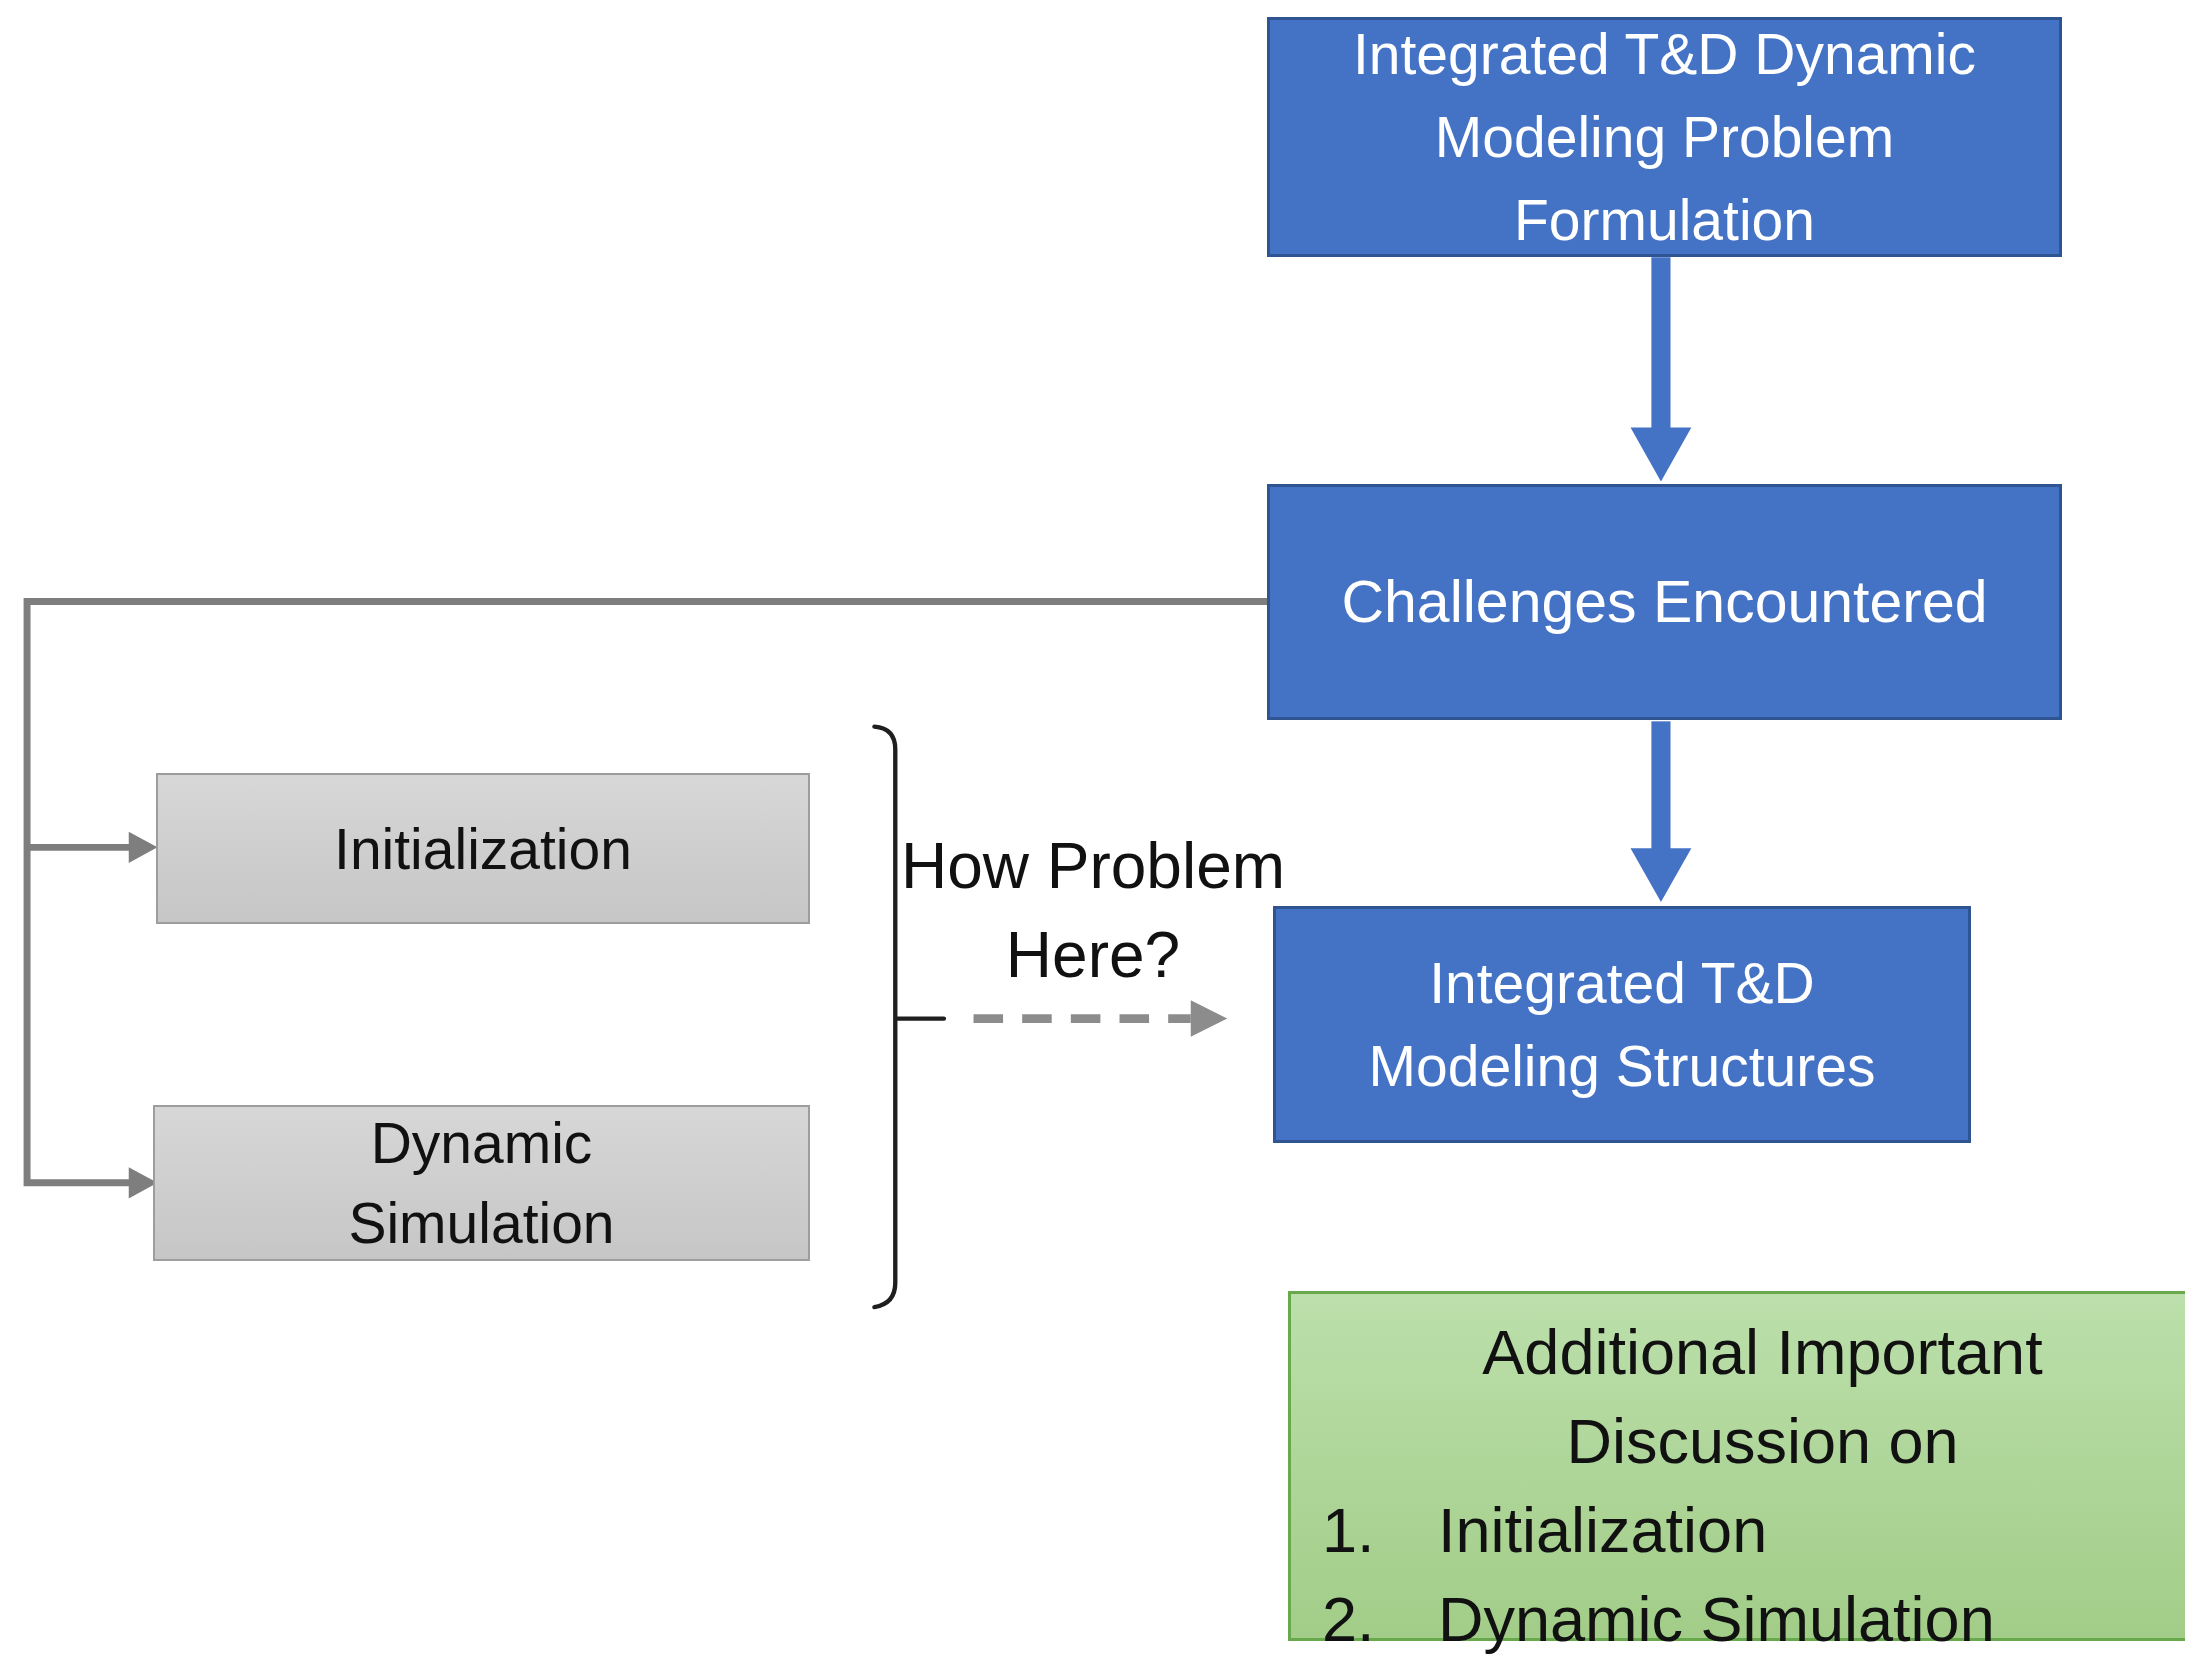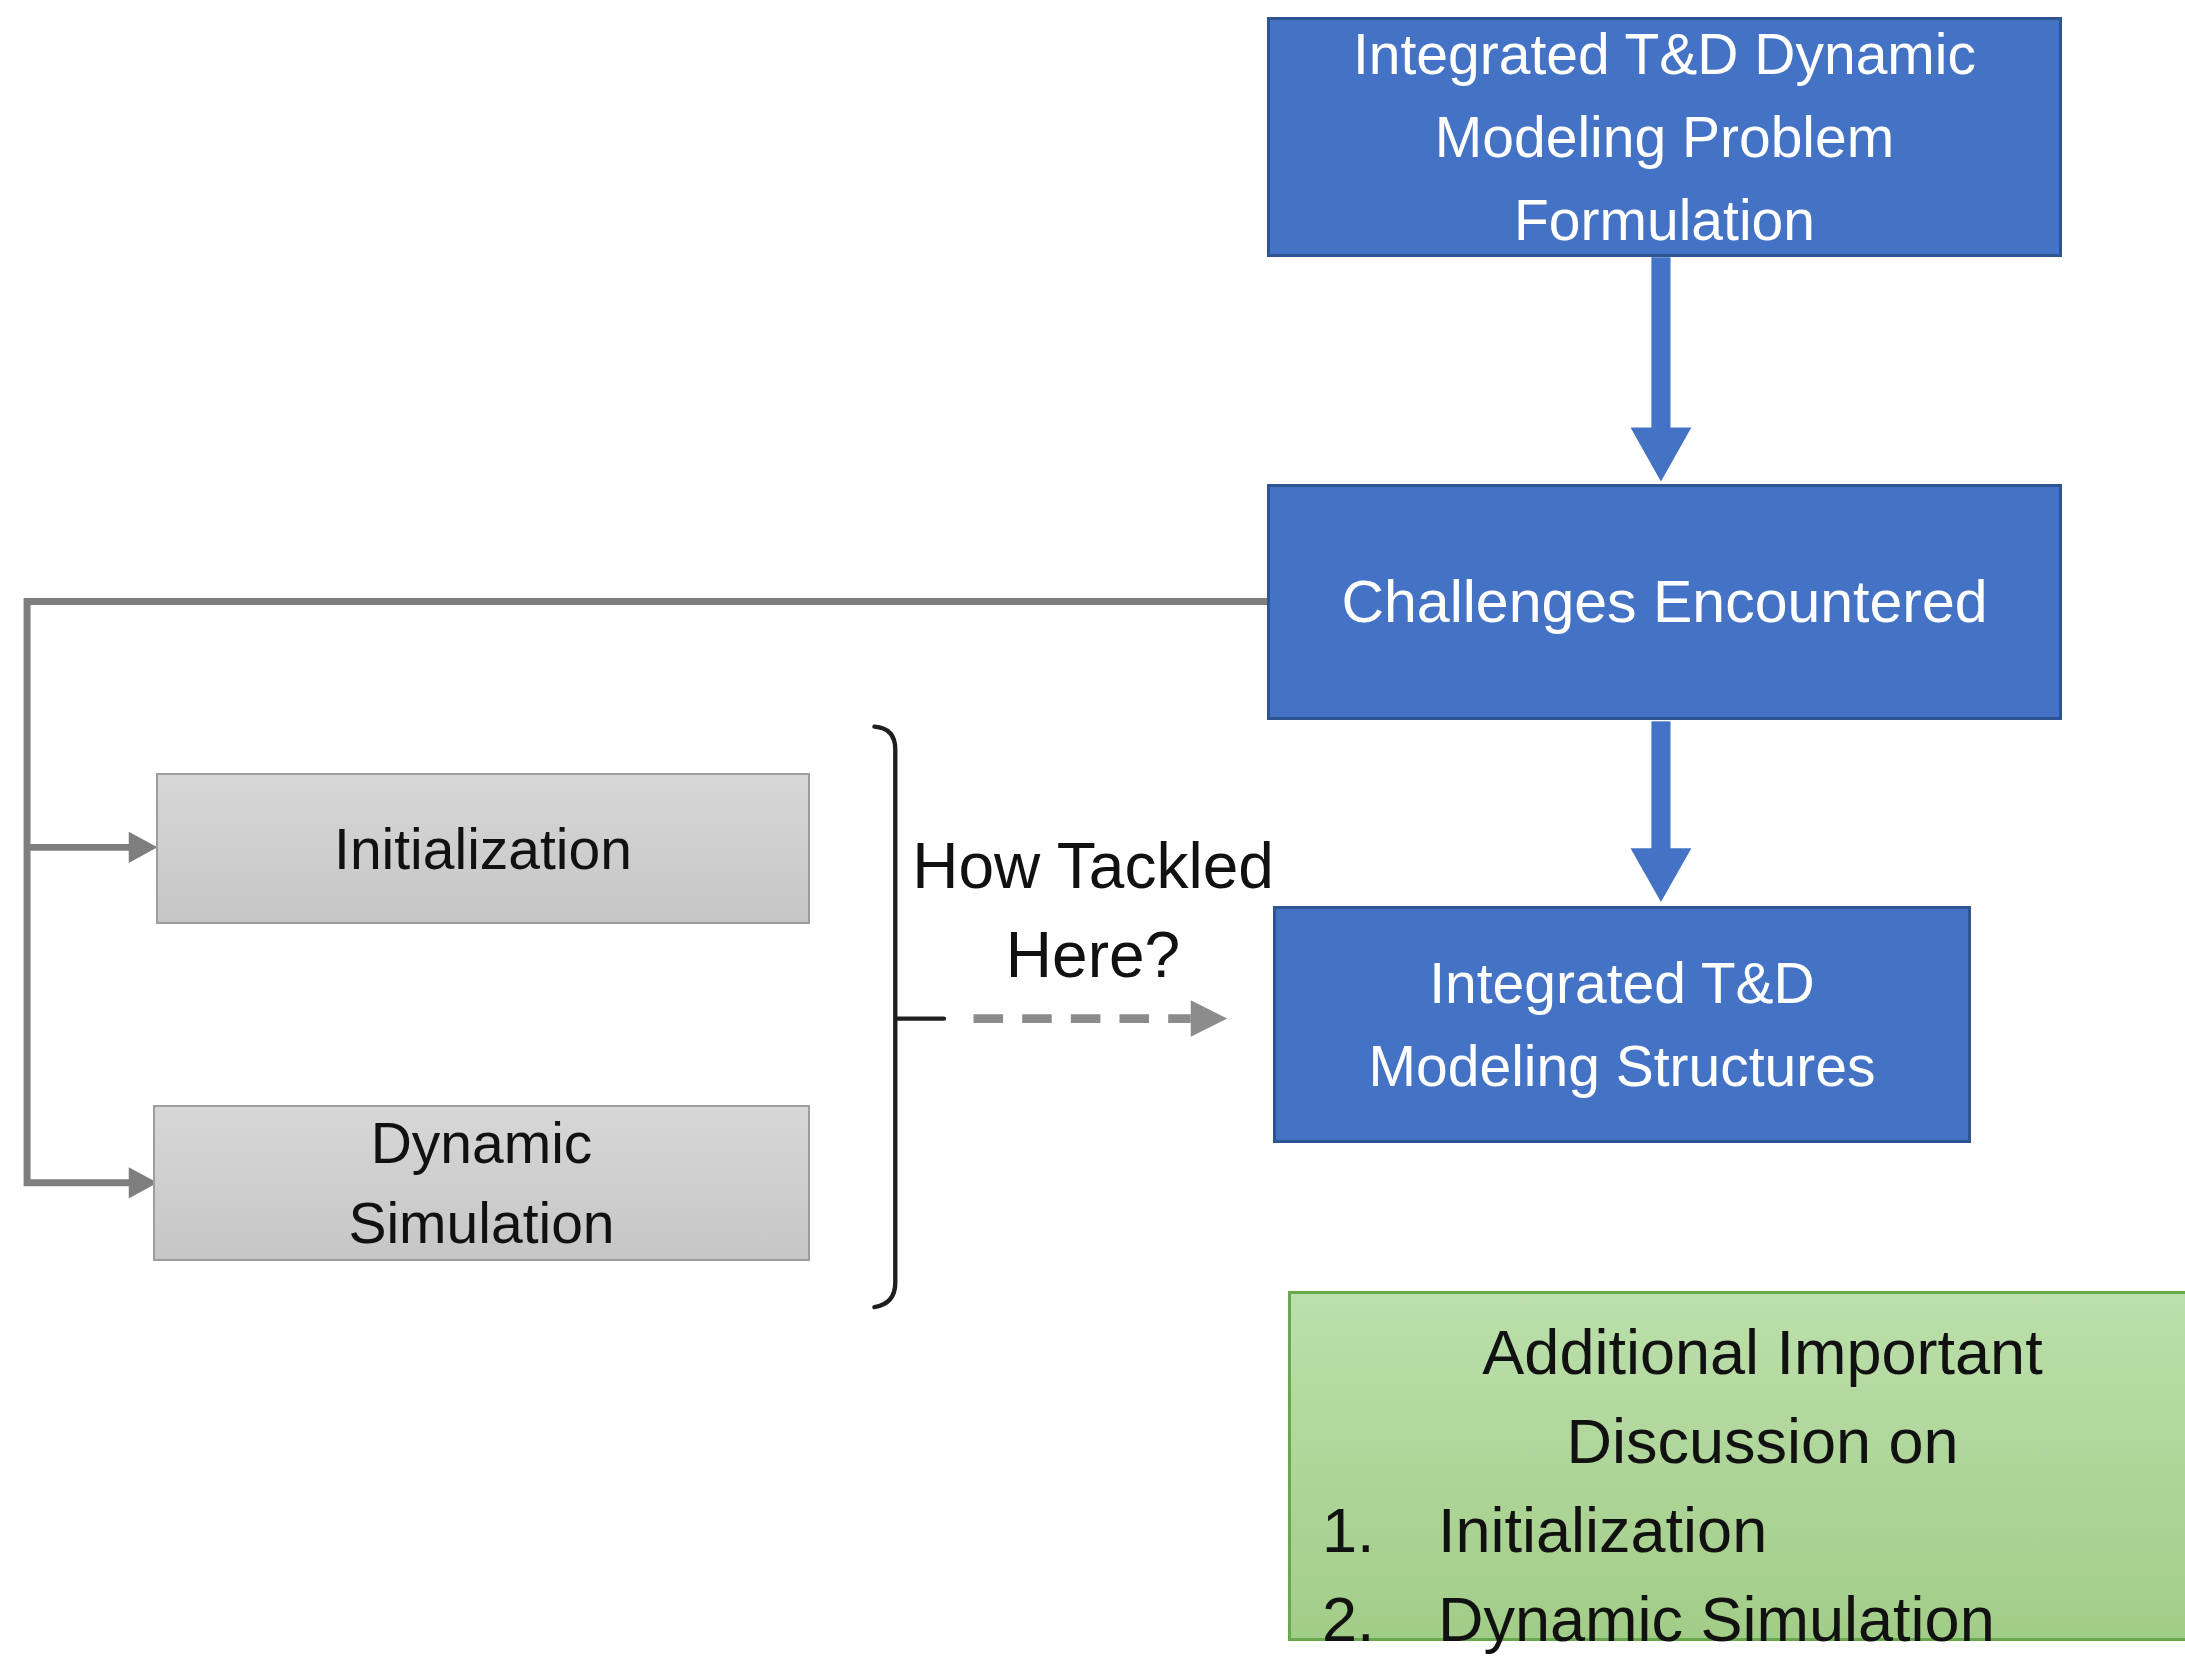--- a/index.html
+++ b/index.html
@@ -110,17 +110,17 @@
     <div class="g-item">
       <span class="g-num">1.</span>
       <span class="g-lab">Initialization</span>
     </div>
     <div class="g-item">
       <span class="g-num">2.</span>
       <span class="g-lab">Dynamic Simulation</span>
     </div>
   </div>
 
-  <div class="how-tackled">How Tackled
+  <div class="how-tackled">How Problem
 Here?</div>
 
 </div>
 
 
 </body></html>

